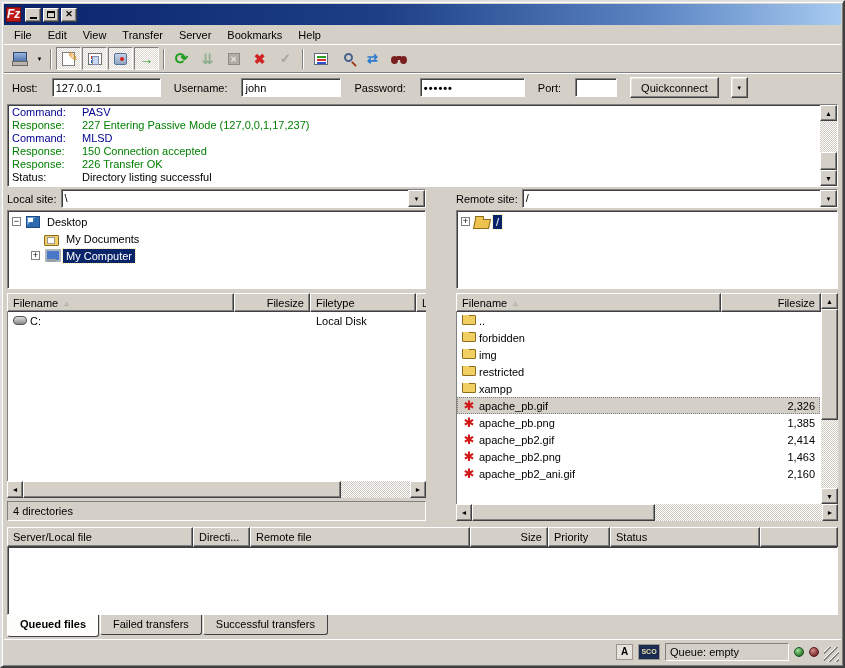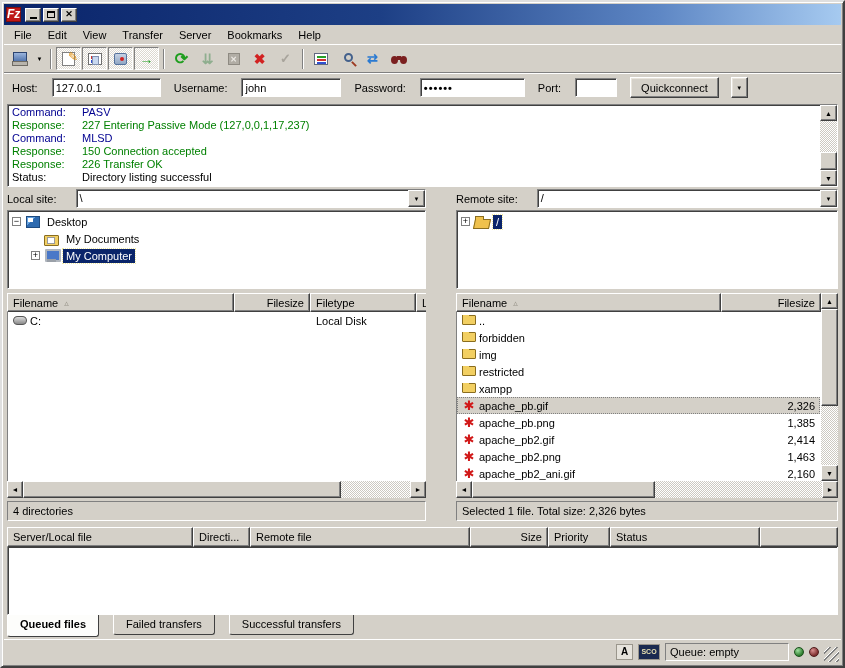--- a/index.html
+++ b/index.html
@@ -111,21 +111,21 @@
     box-shadow:inset -1px -1px 0 #808080;}
   .sb-track .spacer{ flex:1;}
   .vthumb{ height:18px; flex:0 0 18px;}
 
   
   .middle{ height:333px; flex:0 0 333px; display:flex; padding:0 3px;}
   .pane{ display:flex; flex-direction:column;}
   .pane.left{ width:419px; flex:0 0 419px;}
   .pane.right{ flex:1;padding-left:24px;}
   .vsplit{ width:6px; flex:0 0 6px;}
-  .siterow{ height:21px; flex:0 0 21px; display:flex; align-items:center; gap:19px;}
+  .siterow{ height:21px; flex:0 0 21px; display:flex; align-items:center; gap:4px;}
   .sitelabel{ white-space:nowrap;}
   .combo{ flex:1; height:19px; display:flex; background:#fff; border:1px solid;
     border-color:#808080 #fff #fff #808080; box-shadow:inset 1px 1px 0 #404040;}
   .combo-text{ flex:1; padding:2px 3px; white-space:pre;}
   .combo-btn{ width:17px; background:#d4d0c8; border:1px solid; border-color:#fff #404040 #404040 #fff;
     box-shadow:inset -1px -1px 0 #808080; display:flex; align-items:center; justify-content:center;
     font-size:6px;}
   .treeview{ height:79px; flex:0 0 79px; background:#fff; border:1px solid;
     border-color:#808080 #fff #fff #808080; box-shadow:inset 1px 1px 0 #404040;
     margin-top:1px; overflow:hidden; padding-top:2px;}
@@ -185,21 +185,21 @@
 
   
   .qsplit{ height:6px; flex:0 0 6px;}
   .queuezone{ display:flex; flex-direction:column; flex:1; padding:0 3px; overflow:hidden;}
   .queueheader{ height:20px; flex:0 0 20px; display:flex; background:#d4d0c8; overflow:hidden;}
   .qh-0{ width:186px; flex:0 0 186px;} .qh-1{ width:57px; flex:0 0 57px;}
   .qh-2{ width:220px; flex:0 0 220px;} .qh-3{ width:78px; flex:0 0 78px;}
   .qh-4{ width:62px; flex:0 0 62px;} .qh-5{ width:150px; flex:0 0 150px;}
   .queuebody{ flex:1; background:#fff; border:1px solid; border-color:#808080 #fff #fff #808080;
     box-shadow:inset 1px 1px 0 #404040; border-top:none;}
-  .tabstrip{ height:24px; flex:0 0 24px; display:flex; align-items:flex-start; padding-left:3px; gap:14px;}
+  .tabstrip{ height:24px; flex:0 0 24px; display:flex; align-items:flex-start; padding-left:3px; gap:1px;}
   .tab{ padding:3px 12px 4px 12px; background:#d4d0c8; border:1px solid;
     border-color:#d4d0c8 #404040 #404040 #fff; border-top:none; border-radius:0 0 3px 3px;
     color:#000; height:20px;}
   .tab.active{ background:#fdfdfb; font-weight:bold; height:22px; border-color:#fdfdfb #404040 #404040 #fff;}
 
   
   .statusbar{ height:25px; flex:0 0 25px; display:flex; align-items:center; justify-content:flex-end;
     gap:5px; padding:2px 2px 2px 6px; border-top:1px solid #fff;}
   .sbadge{ width:17px; height:16px; background:#e6e3dc; border:1px solid #9a968c; text-align:center;
     line-height:14px; font-weight:bold; font-size:10px;}
@@ -523,21 +523,20 @@
             </span>
           <span class="sb-btn">▼</span>
         </div>
       </div>
       <div class="hscroll">
         <span class="sb-btn">◄</span>
         <span class="sb-thumb hthumb" style="width:48%;"></span>
         <span style="flex:1;"></span>
         <span class="sb-btn">►</span>
       </div>
-      <div class="panestatus">Selected 1 file. Total size: 2,326 bytes</div>
     </div>
   </div>
 
   <div class="qsplit"></div>
   <div class="queuezone">
     <div class="queueheader">
       <span class="hcell qh-0">
           <span>Server/Local file</span>
         </span>
       <span class="hcell qh-1">

